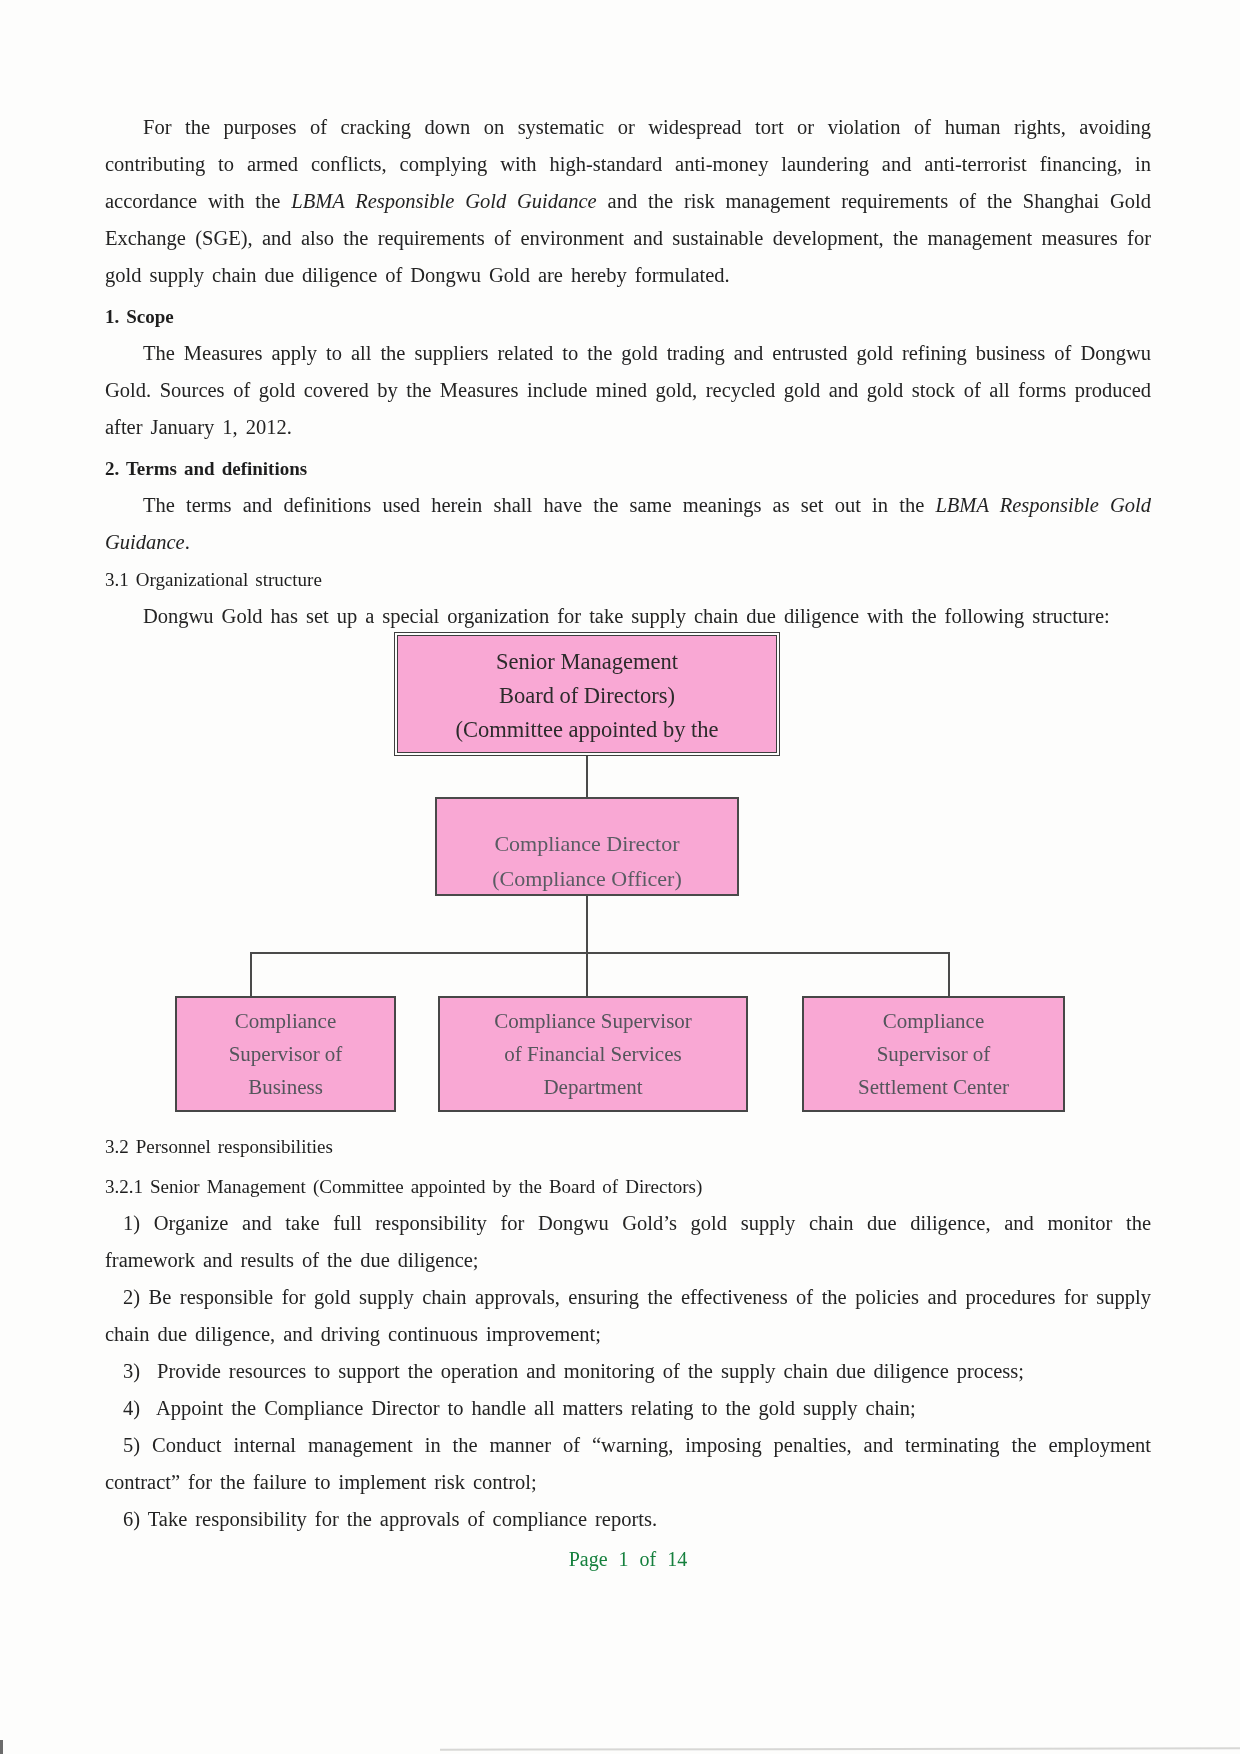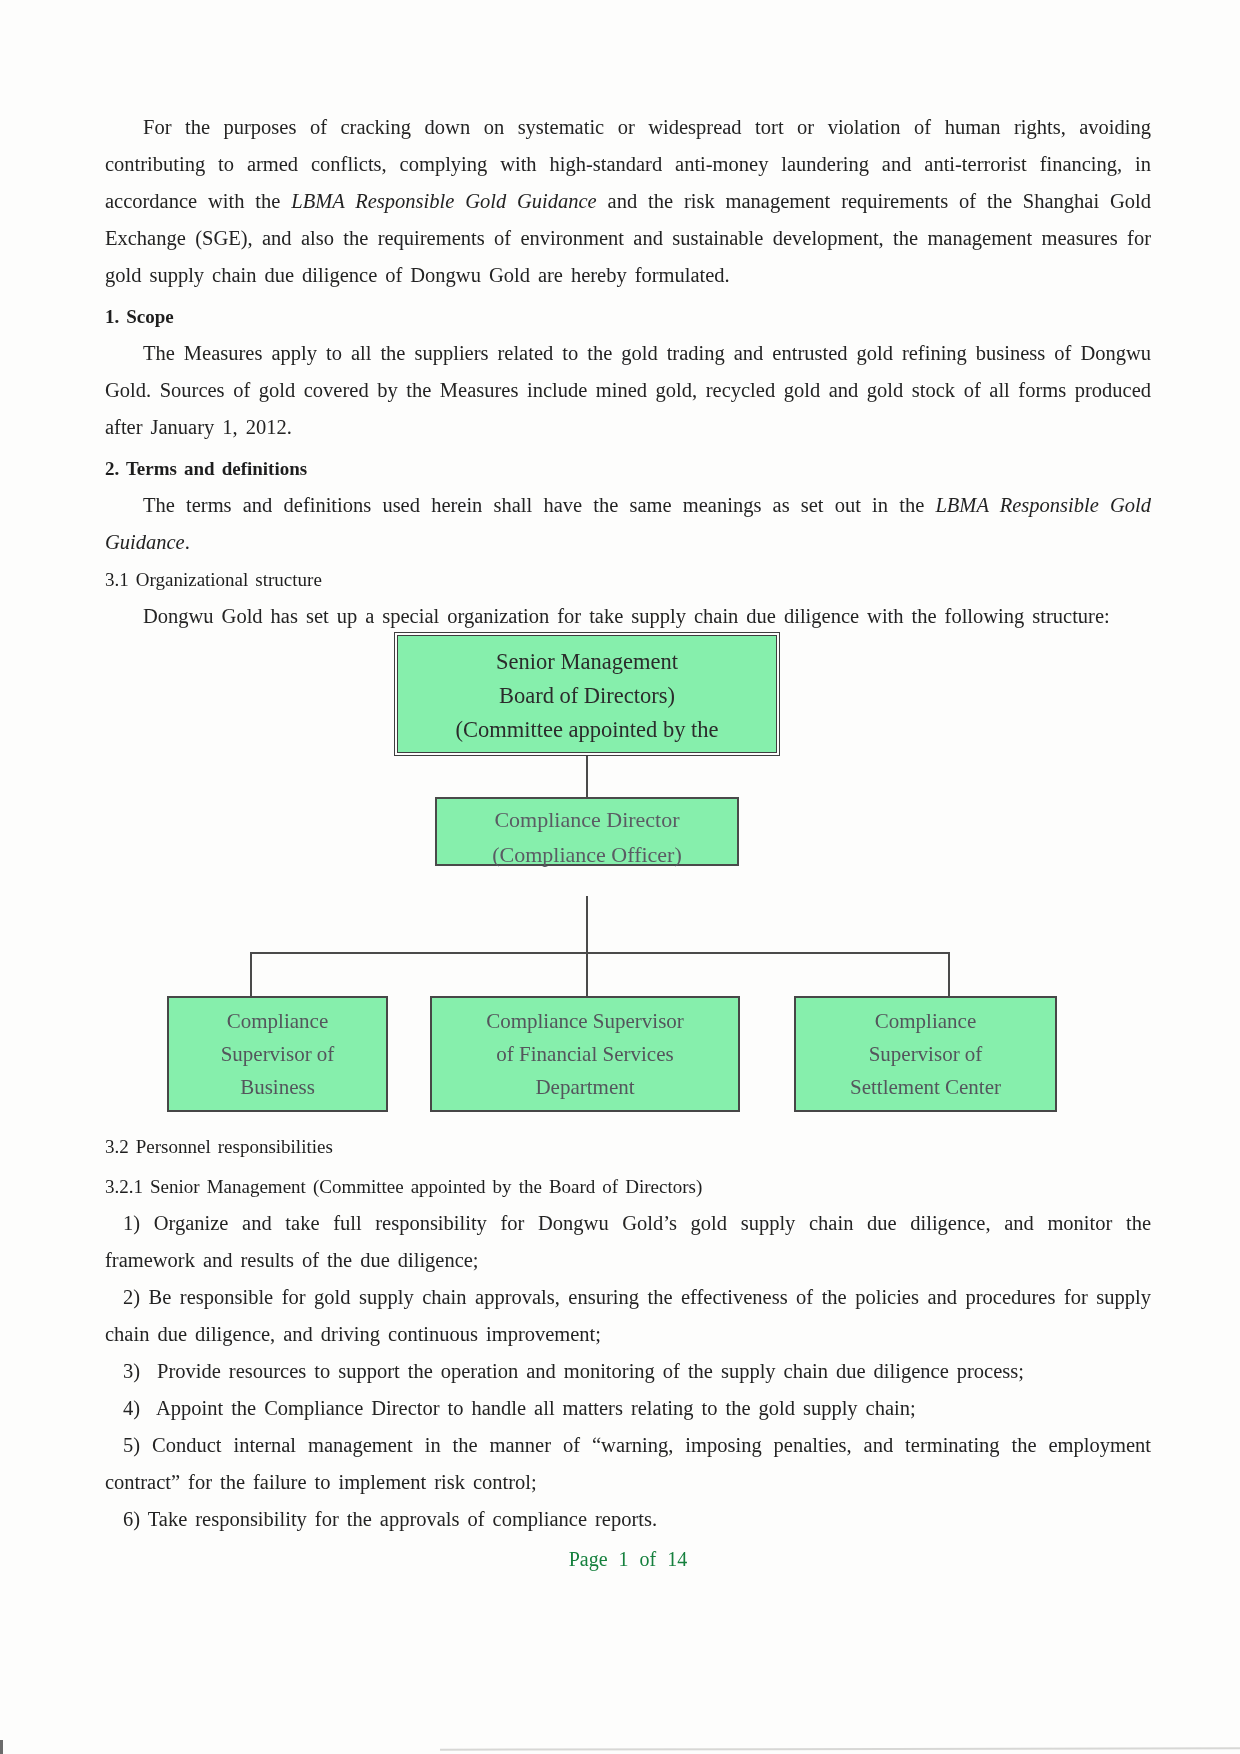--- a/index.html
+++ b/index.html
@@ -29,39 +29,39 @@
     word-spacing:0.12em;
     color:#1e1e1e;
   }
   .h.bold { font-weight:bold; margin-top:4px; }
   .resp { text-indent:18px; margin-top:6px; }
   .resp .num { white-space:pre; }
   .resp .num.wide { padding-right:9px; }
 
   
   .chart { position:relative; width:1046px; height:479px; margin-top:0; }
-  .box { position:absolute; box-sizing:border-box; text-align:center; background:#86efac; }
+  .box { position:absolute; box-sizing:border-box; text-align:center; background:#f9a8d4; }
   .box .line { width:100%; }
   .top-box {
     left:292px; top:0; width:380px; height:118px;
     border:1px solid #3e3e3e; outline:1px solid #3e3e3e; outline-offset:2px;
     padding-top:9px;
     font-size:22.5px; line-height:34px; color:#2b2b2b;
   }
   .cd-box {
-    left:330px; top:162px; width:304px; height:69px;
+    left:330px; top:162px; width:304px; height:99px;
     border:2px solid #4a4a4a;
-    padding-top:3px;
+    padding-top:27px;
     font-size:22px; line-height:35px; color:#5a5c63;
   }
   .sup-box {
     top:361px; height:116px;
     border:2px solid #474747;
     padding-top:7px;
-    font-size:21px; line-height:33px; color:#54565c;
+    font-size:21px; line-height:33px; color:#54565c;margin-left:8px;
   }
   .b1 { left:62px;  width:221px; }
   .b2 { left:325px; width:310px; }
   .b3 { left:689px; width:263px; }
   .cline { position:absolute; background:#4a4a4a; }
   .cline.v { width:2px; }
   .cline.h { height:2px; }
 
   .footer { margin-top:4px; text-align:center; font-size:20px; line-height:34px; color:#15803d; word-spacing:0.3em; }
 

